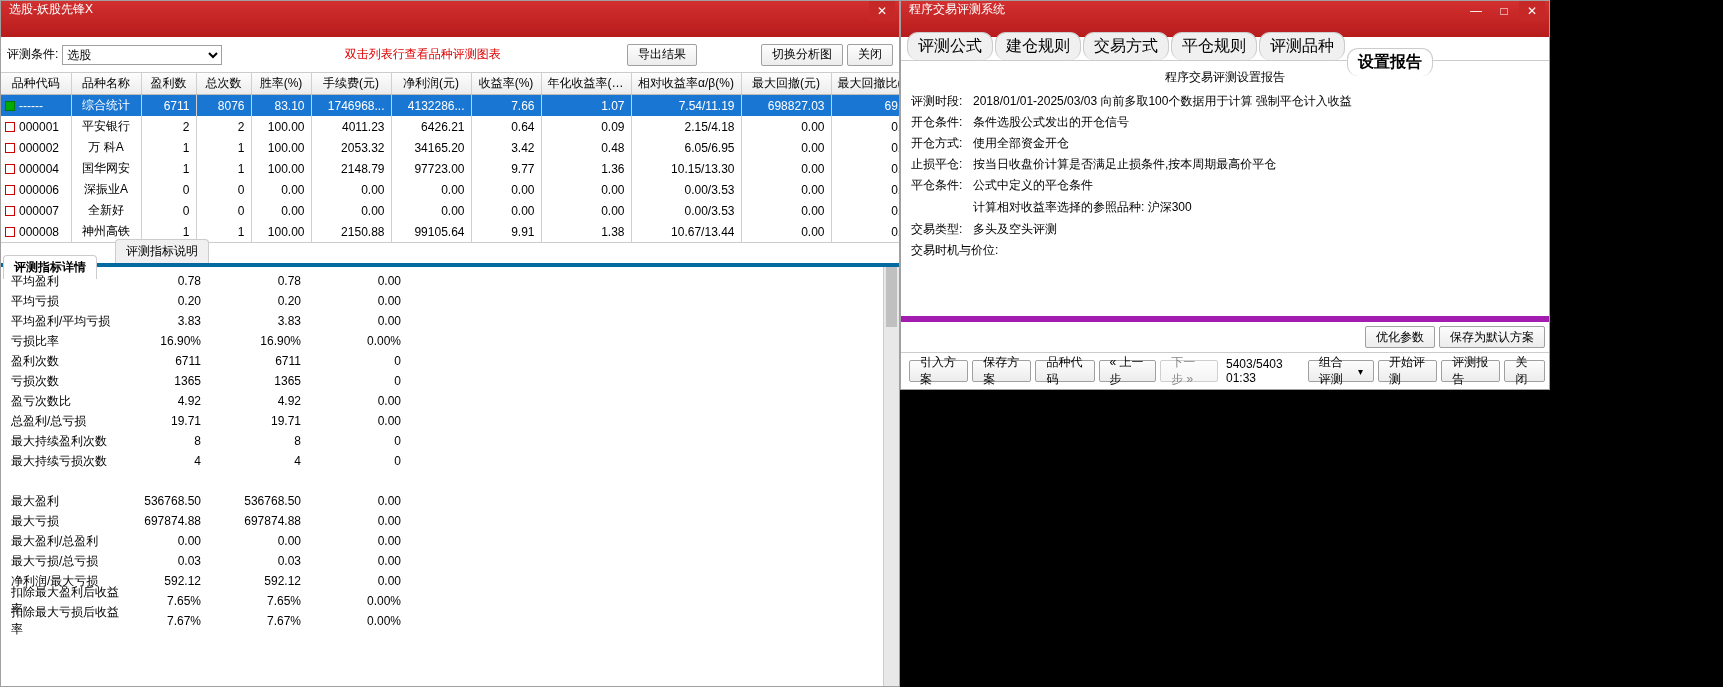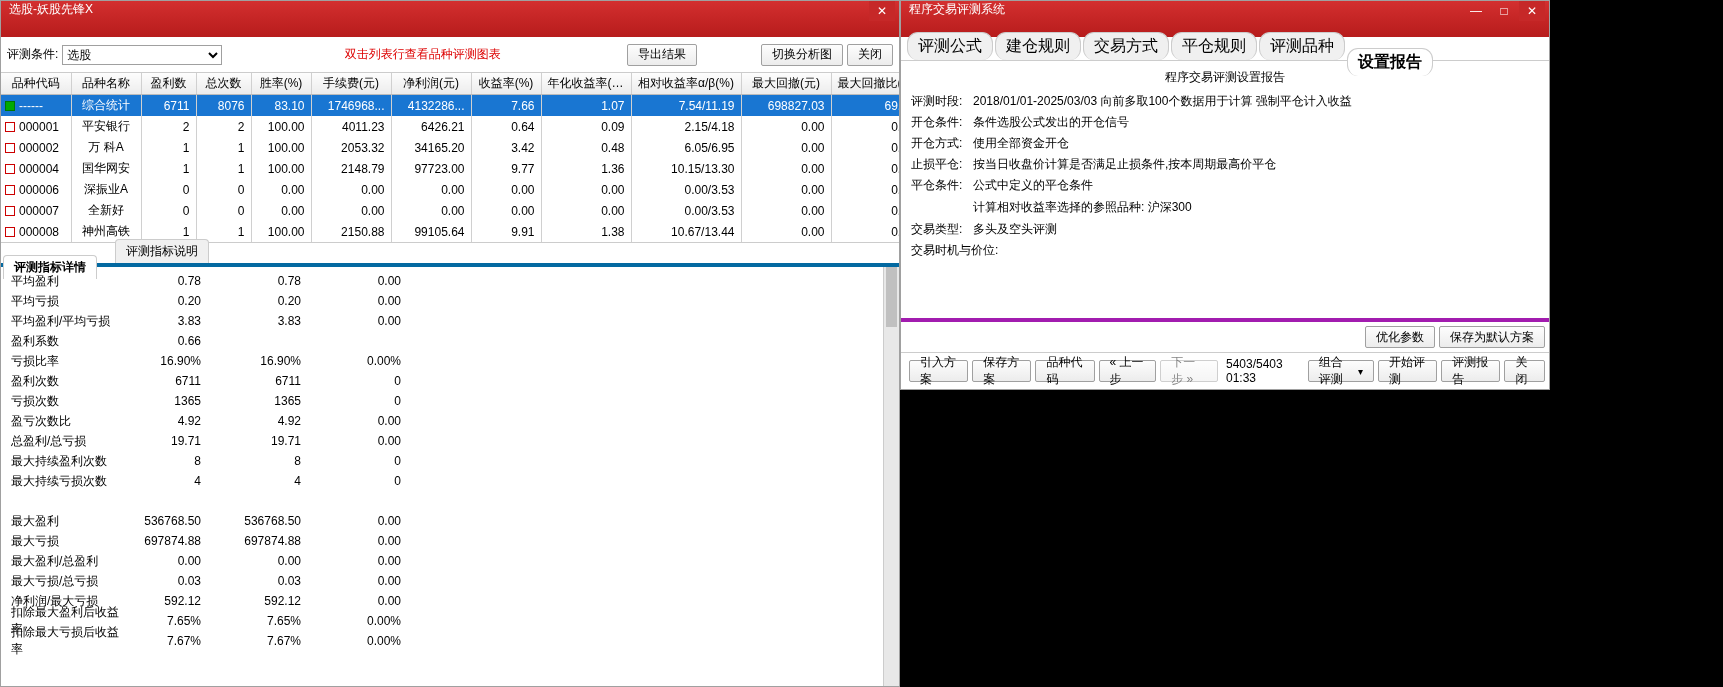--- a/index.html
+++ b/index.html
@@ -36,21 +36,21 @@
 .scroll-right .thumb { background:#c0c0c0; position:absolute; top:0; left:2px; right:2px; height:60px;}
 .right-tabs { display:flex; border-bottom:1px solid #ccc; height:24px; align-items:flex-end; padding-left:4px;}
 .right-tabs .tab { font-size:16px;border-radius:11px; }
 .report { padding:6px 10px; flex:1; overflow-y:auto; line-height:20px;}
 .report .rtitle { text-align:center; margin-bottom:4px;}
 .report .rline { display:flex; margin-bottom:1px;}
 .report .rk { min-width:62px; }
 .bottom-bar { display:flex; align-items:center; padding:4px; border-top:1px solid #ccc;}
 .bottom-bar .progress-text { margin:0 8px; }
 .bottom-bar .spacer { flex:1; }
-.param-btn-row { display:flex; justify-content:flex-end; padding:4px; border-top:4px solid #a21caf;}
+.param-btn-row { display:flex; justify-content:flex-end; padding:4px; border-top:6px solid #a21caf;}
 .drop-arrow::after { content:"▾"; margin-left:4px; font-size:10px;}
 </style>
 </head>
 <body>
 
 <div class="window left-window">
   <div class="titlebar">
     <span>选股-妖股先锋X</span>
     <span class="spacer"></span>
     <span class="win-btn close">✕</span>
@@ -216,26 +216,20 @@
           <div class="dv">0.20</div>
           <div class="dv">0.00</div>
         </div>
         <div class="drow">
           <div class="dlabel">平均盈利/平均亏损</div>
           <div class="dv">3.83</div>
           <div class="dv">3.83</div>
           <div class="dv">0.00</div>
         </div>
         <div class="drow">
-          <div class="dlabel">盈利系数</div>
-          <div class="dv">0.66</div>
-          <div class="dv"></div>
-          <div class="dv"></div>
-        </div>
-        <div class="drow">
           <div class="dlabel">亏损比率</div>
           <div class="dv">16.90%</div>
           <div class="dv">16.90%</div>
           <div class="dv">0.00%</div>
         </div>
         <div class="drow">
           <div class="dlabel">盈利次数</div>
           <div class="dv">6711</div>
           <div class="dv">6711</div>
           <div class="dv">0</div>

